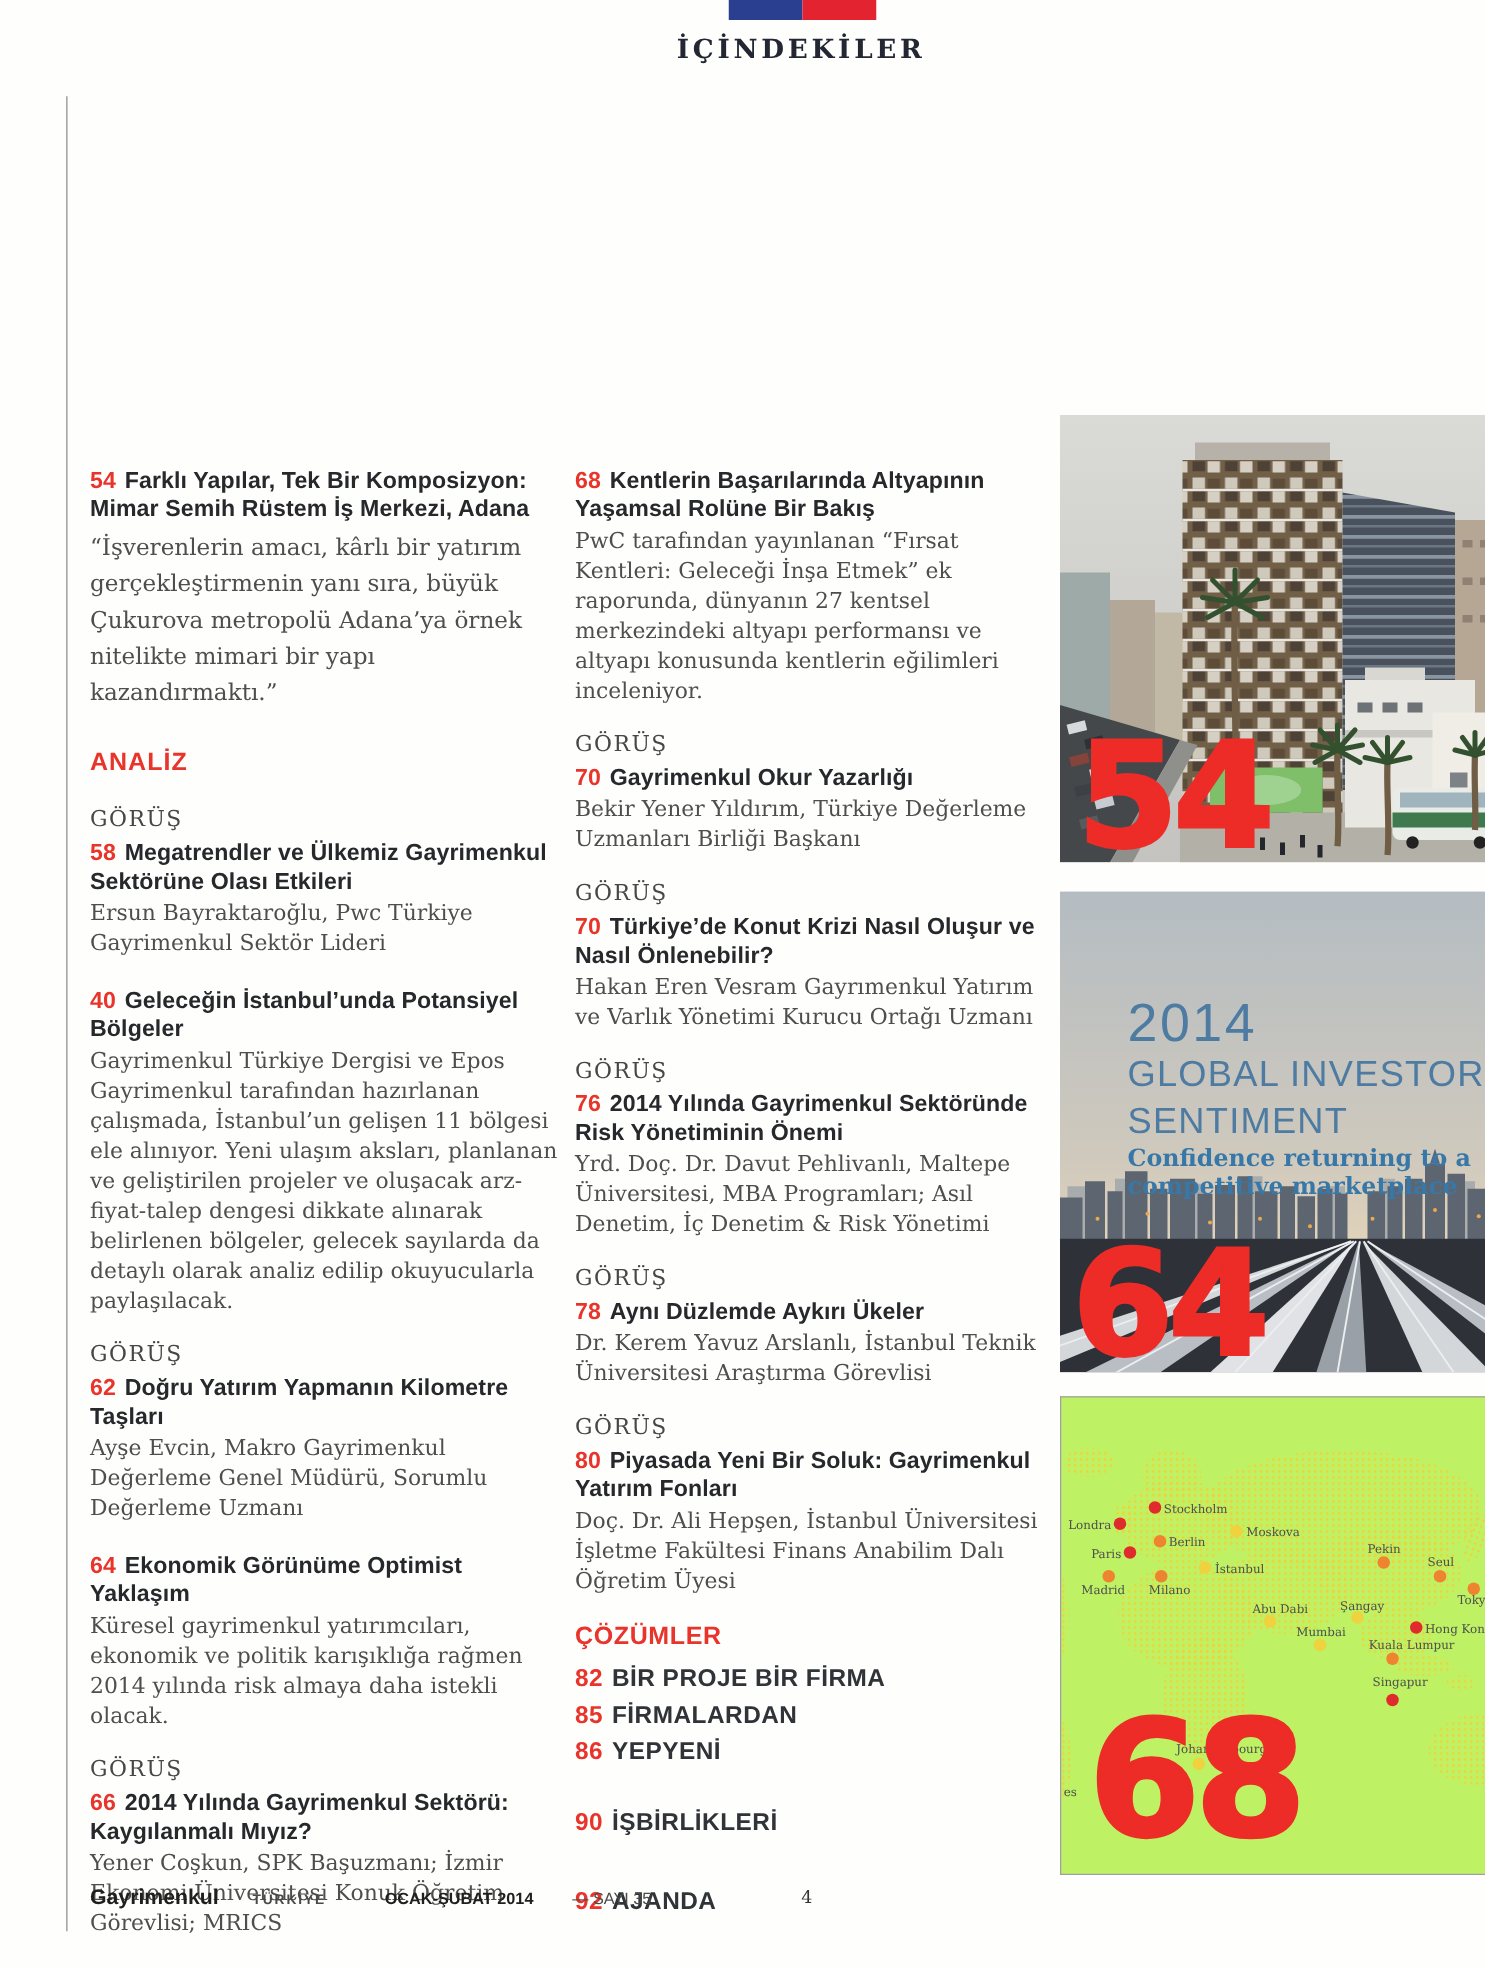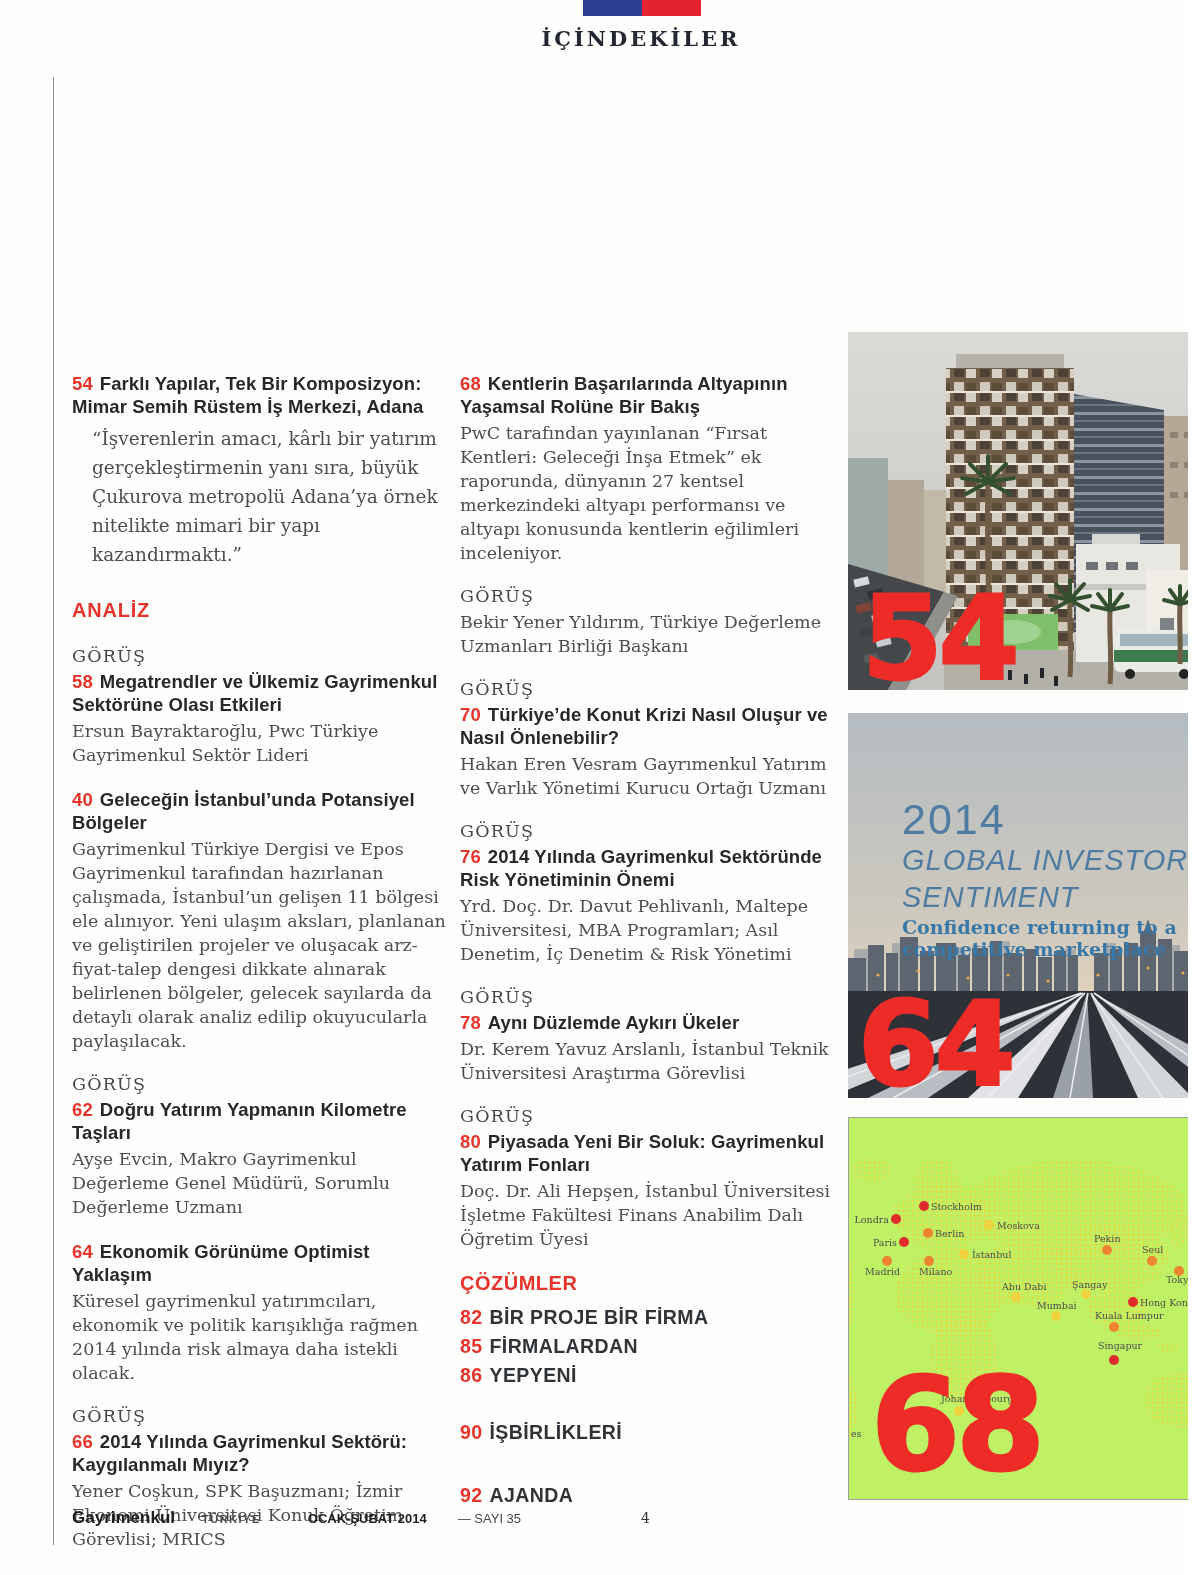--- a/index.html
+++ b/index.html
@@ -19,21 +19,21 @@
   
   .col{position:absolute;top:372px;}
   .col-left{left:72px;width:382px;}
   .col-mid{left:460px;width:384px;}
   .entry{margin-bottom:21px;}
   .entry-title{font-weight:700;font-size:18.5px;line-height:23px;color:#26282c;letter-spacing:.1px;}
   .num{color:#e8342b;margin-right:7px;}
   .kicker{font-family:"DejaVu Serif",serif;font-size:17.5px;line-height:21px;color:#474747;
           letter-spacing:1.2px;margin-bottom:3px;}
   .byline{font-family:"DejaVu Serif",serif;font-size:17.5px;line-height:24px;color:#4e4e4e;margin-top:3px;}
-  .quote{font-family:"DejaVu Serif",serif;font-size:18.5px;line-height:29px;color:#4e4e4e;margin-top:6px;margin-left:20px;}
+  .quote{font-family:"DejaVu Serif",serif;font-size:18.5px;line-height:29px;color:#4e4e4e;margin-top:6px;}
   .section-label{font-weight:700;font-size:20px;color:#e8342b;letter-spacing:.8px;margin:30px 0 24px;}
   .sol-label{font-weight:700;font-size:20px;color:#e8342b;letter-spacing:.5px;margin:10px 0 8px;}
   .sol-row{font-weight:700;font-size:19.5px;line-height:29px;color:#303439;letter-spacing:.4px;}
   .gap28{margin-top:28px;}
   .gap34{margin-top:34px;}
 
   
   .img-box{position:absolute;left:848px;width:352px;overflow:hidden;}
   #photo1{top:332px;height:358px;}
   #photo2{top:713px;height:385px;}
@@ -42,21 +42,21 @@
 
   .big-num{position:absolute;font-family:"DejaVu Sans",sans-serif;font-weight:700;
            color:#ed2b27;-webkit-text-stroke:3px #ed2b27;line-height:1;letter-spacing:-4px;}
   #photo1 .big-num{left:14px;bottom:-6px;font-size:116px;}
   #photo2 .big-num{left:10px;bottom:-4px;font-size:116px;}
   #mapbox .big-num{left:22px;bottom:10px;font-size:128px;}
 
   
   .gis{position:absolute;left:54px;top:84px;color:#4e7ba2;}
   .gis-year{font-weight:400;font-size:43px;line-height:1.05;letter-spacing:2px;}
-  .gis-l2,.gis-l3{font-weight:400;font-size:29px;line-height:1.28;letter-spacing:1px;font-style:italic;}
+  .gis-l2,.gis-l3{font-weight:400;font-size:29px;line-height:1.28;letter-spacing:1px;}
   .gis-sub{font-family:"DejaVu Serif",serif;font-weight:700;font-size:19px;color:#3878a8;margin-top:0;}
 
   .map-label{font-family:"DejaVu Serif",serif;font-size:9.5px;fill:#4d4d4d;}
 
   
   .footer{position:absolute;left:72px;top:1508px;display:flex;align-items:baseline;white-space:nowrap;gap:25px;}
   .f-brand{font-weight:700;font-size:17px;color:#1f1f1f;}
   .f-brand-light{font-weight:700;font-size:11px;letter-spacing:1.5px;color:#4a4a4a;margin-left:2px;}
   .f-issue{font-weight:700;font-size:13px;color:#1f1f1f;margin-left:22px;}
   .f-issue-light{font-weight:400;font-size:13px;color:#4a4a4a;margin-left:6px;}
@@ -127,20 +127,23 @@
   <div class="col col-mid">
     <div class="entry">
       <div class="entry-title">
         <span class="num">68</span><span>Kentlerin Başarılarında Altyapının Yaşamsal Rolüne Bir Bakış</span>
       </div>
       <div class="byline">PwC tarafından yayınlanan “Fırsat Kentleri: Geleceği İnşa Etmek” ek raporunda, dünyanın 27 kentsel merkezindeki altyapı performansı ve altyapı konusunda kentlerin eğilimleri inceleniyor.</div>
     </div>
 
     <div class="entry">
       <div class="kicker">GÖRÜŞ</div>
+      <div class="entry-title">
+        <span class="num">70</span><span>Gayrimenkul Okur Yazarlığı</span>
+      </div>
       <div class="byline">Bekir Yener Yıldırım, Türkiye Değerleme Uzmanları Birliği Başkanı</div>
     </div>
 
     <div class="entry">
       <div class="kicker">GÖRÜŞ</div>
       <div class="entry-title">
         <span class="num">70</span><span>Türkiye’de Konut Krizi Nasıl Oluşur ve Nasıl Önlenebilir?</span>
       </div>
       <div class="byline">Hakan Eren Vesram Gayrımenkul Yatırım ve Varlık Yönetimi Kurucu Ortağı Uzmanı</div>
     </div>

